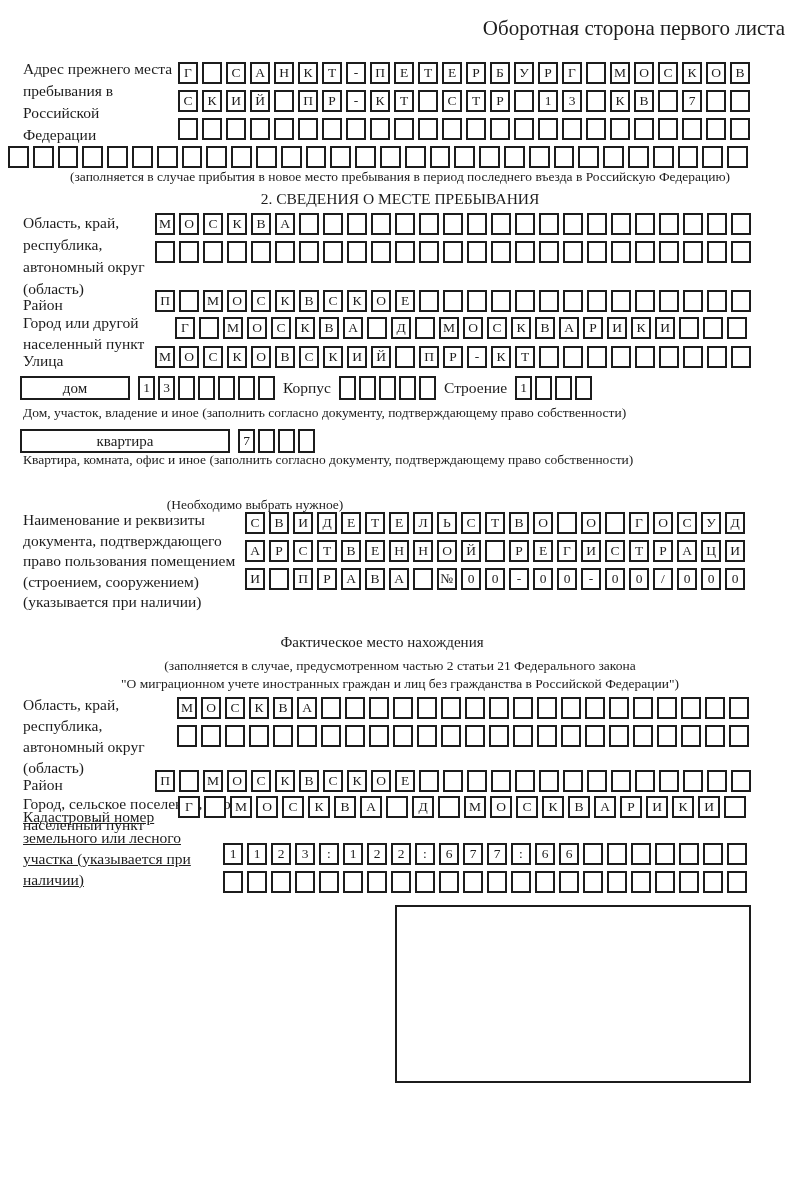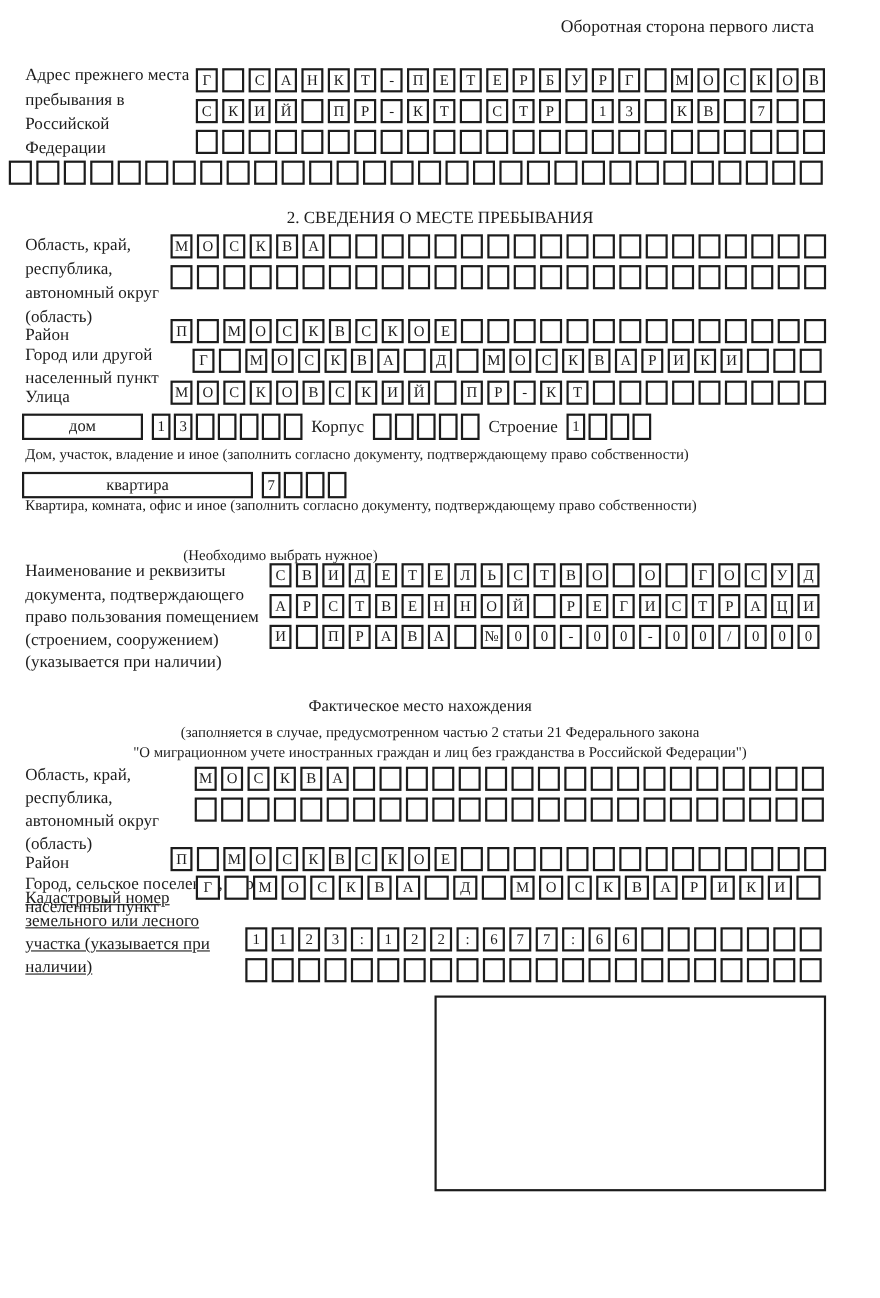--- a/index.html
+++ b/index.html
@@ -1,19 +1,19 @@
 <!DOCTYPE html>
 <html><head>
 <meta charset="utf-8">
 <style>
   html,body{margin:0;padding:0;background:#fff;}
   .page{position:relative;width:800px;height:1180px;background:#fff;
         font-family:"Liberation Serif","DejaVu Serif",serif;color:#1c1c1c;overflow:hidden;}
   .abs{position:absolute;}
-  .hdr{top:16px;left:0;width:740px;text-align:right;font-size:16px;}
+  .hdr{top:16px;left:0;width:740px;text-align:right;font-size:21px;padding-left:45px;}
   .lbl{font-size:15.5px;line-height:22px;}
   .note{font-size:13.5px;}
   .center{text-align:center;}
   .bold{font-weight:normal;}
   .row{position:absolute;display:flex;gap:4px;}
   .cell{width:20px;height:22px;border:2px solid #1c1c1c;box-sizing:border-box;
         display:flex;align-items:center;justify-content:center;
         font-size:13.5px;line-height:1;flex:none;background:#fff;}
   .w30 .cell{width:20.8px;}
   .wide .cell{width:22px;}
@@ -138,20 +138,21 @@
       <span class="cell"></span>
       <span class="cell"></span>
       <span class="cell"></span>
       <span class="cell"></span>
       <span class="cell"></span>
       <span class="cell"></span>
       <span class="cell"></span>
       <span class="cell"></span>
       <span class="cell"></span>
     </div>
+  <div class="abs note center" style="left:0;top:169px;width:800px;">(заполняется в случае прибытия в новое место пребывания в период последнего въезда в Российскую Федерацию)</div>
 
   <div class="abs bold center" style="left:0;top:190px;width:800px;font-size:15.5px;">2. СВЕДЕНИЯ О МЕСТЕ ПРЕБЫВАНИЯ</div>
 
   <div class="abs lbl" style="left:23px;top:212px;width:130px;">Область, край, республика, автономный округ (область)</div>
   <div class="row" style="left:155px;top:213px;">
       <span class="cell">М</span>
       <span class="cell">О</span>
       <span class="cell">С</span>
       <span class="cell">К</span>
       <span class="cell">В</span>
@@ -283,21 +284,21 @@
       <span class="cell"></span>
       <span class="cell"></span>
       <span class="cell"></span>
       <span class="cell"></span>
       <span class="cell"></span>
       <span class="cell"></span>
       <span class="cell"></span>
       <span class="cell"></span>
     </div>
 
-  <div class="flexline" style="left:20px;top:376px;height:24px;align-items:flex-end;">
+  <div class="flexline" style="left:20px;top:376px;height:24px;">
     <div class="labelbox inline-gap" style="width:110px;">дом</div>
     <div class="row sm inline-gap" style="position:static;">
         <span class="cell">1</span>
         <span class="cell">3</span>
         <span class="cell"></span>
         <span class="cell"></span>
         <span class="cell"></span>
         <span class="cell"></span>
         <span class="cell"></span>
       </div>

